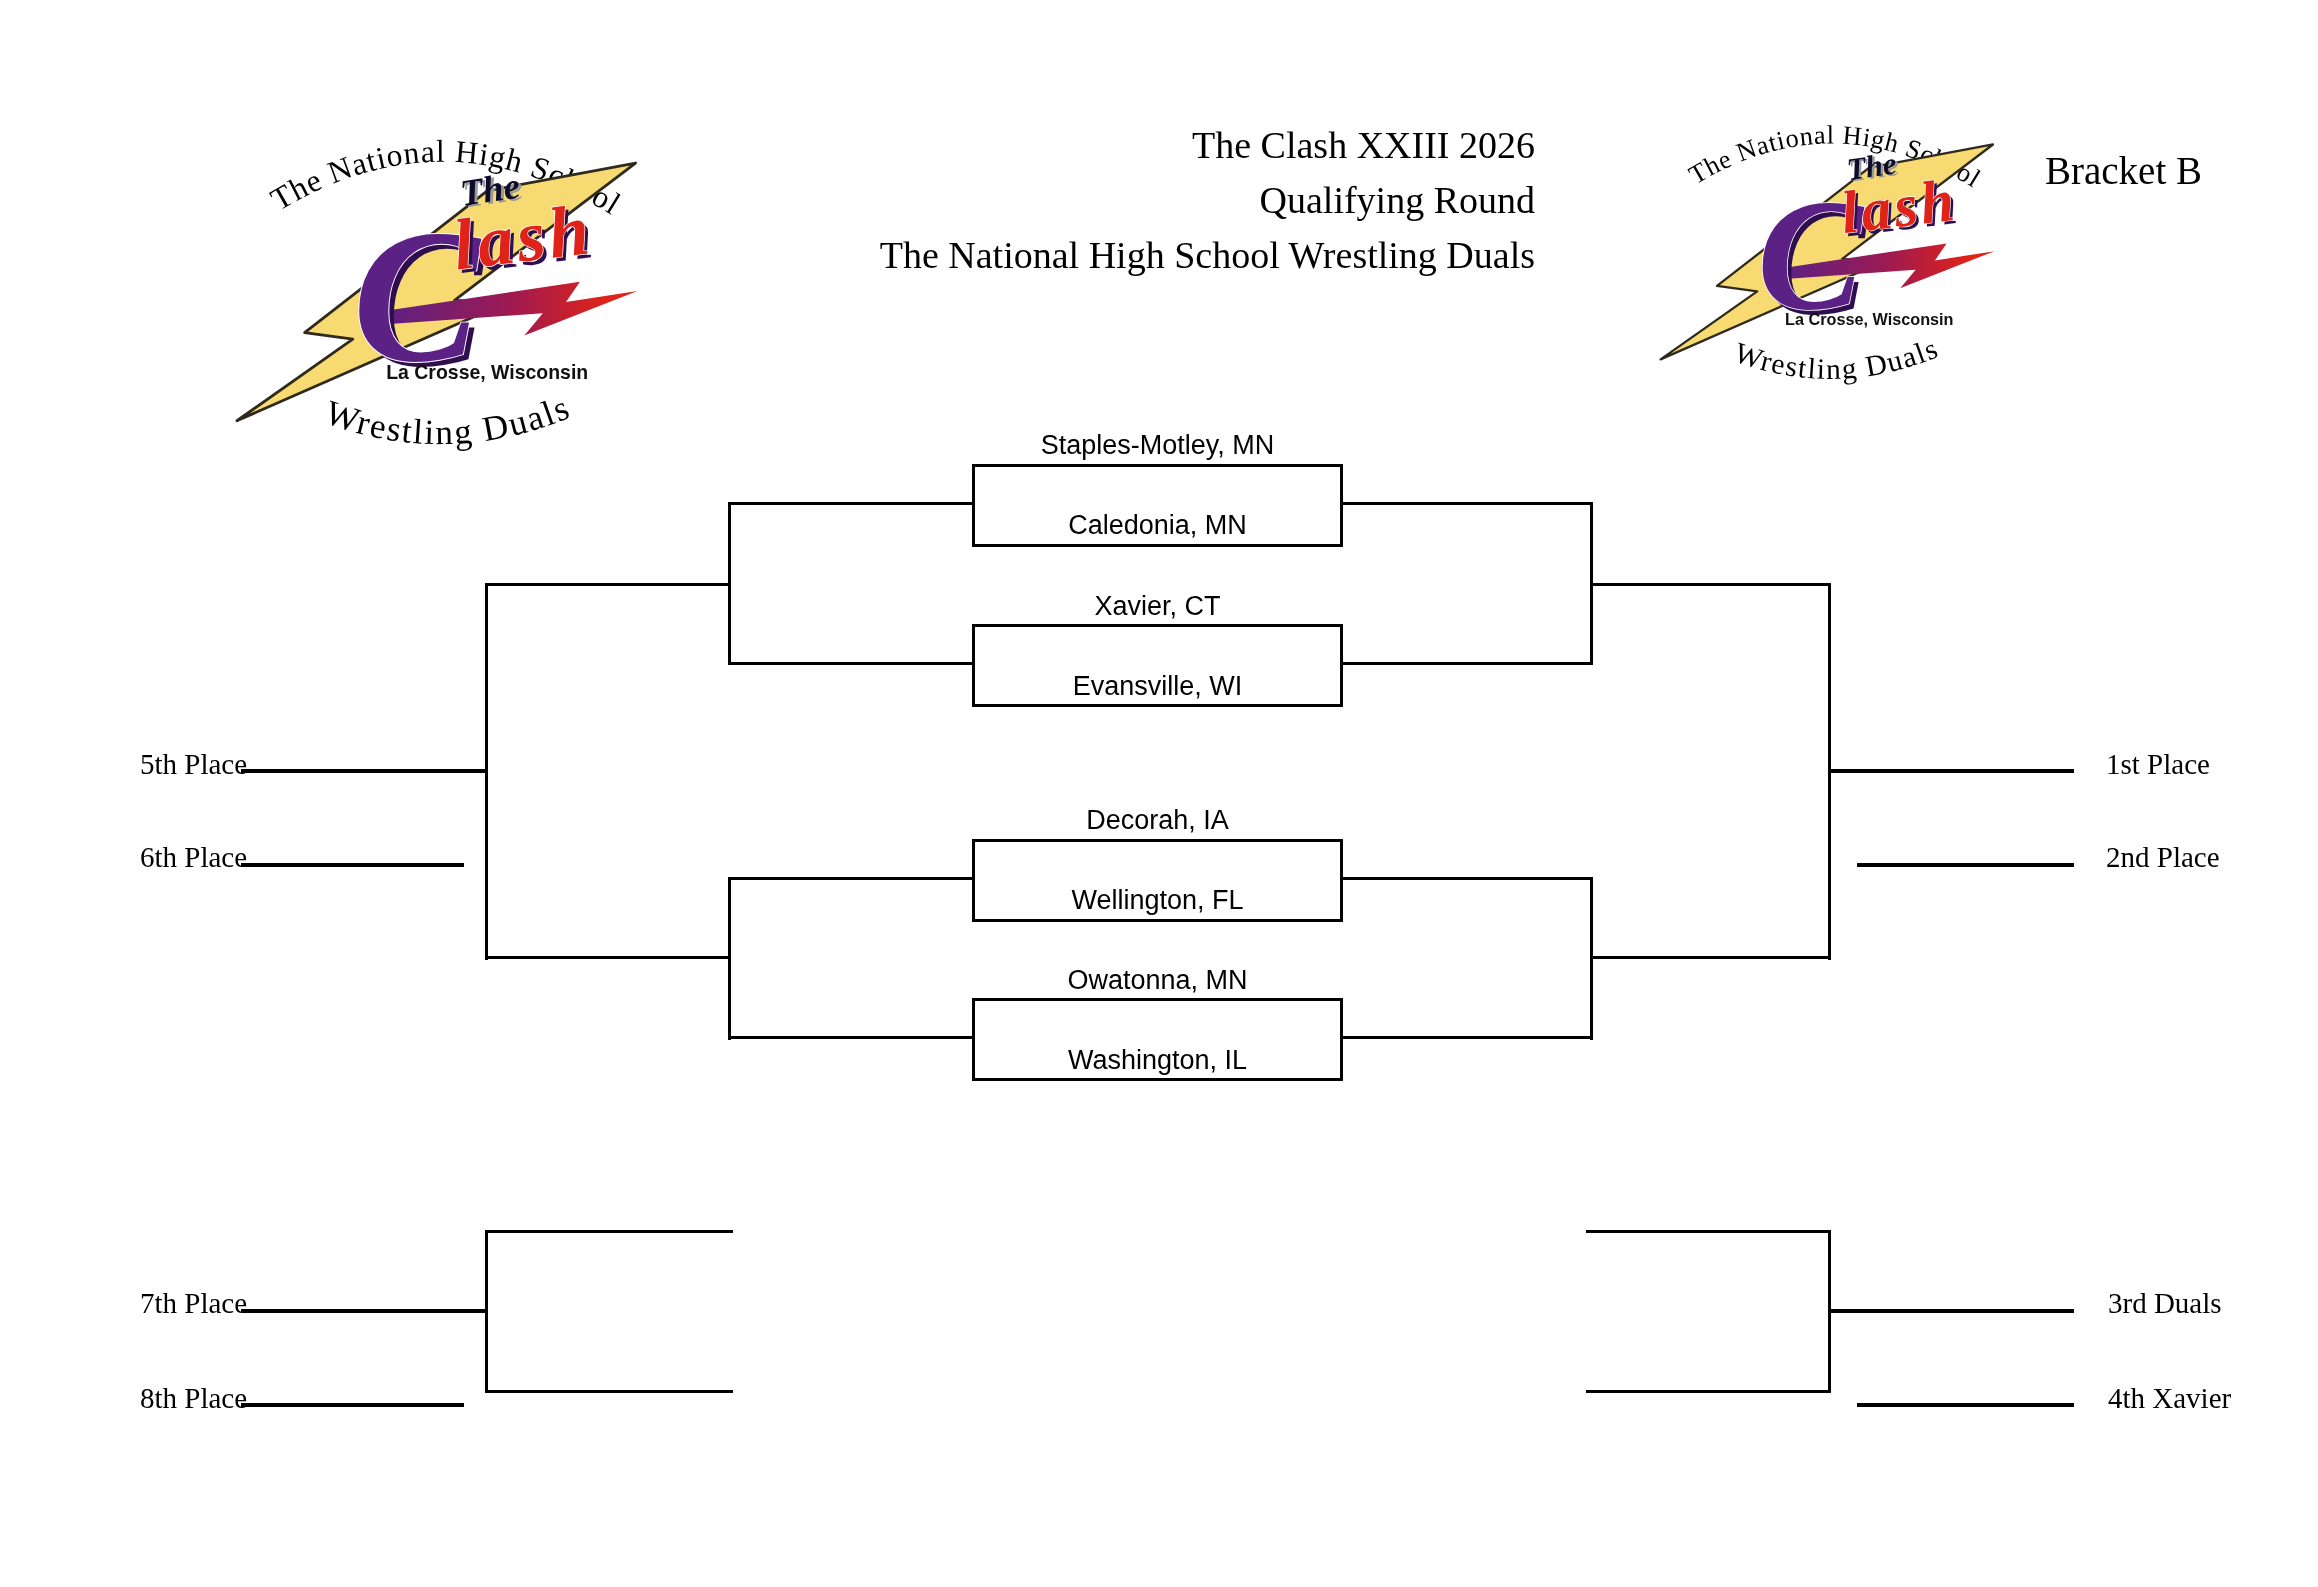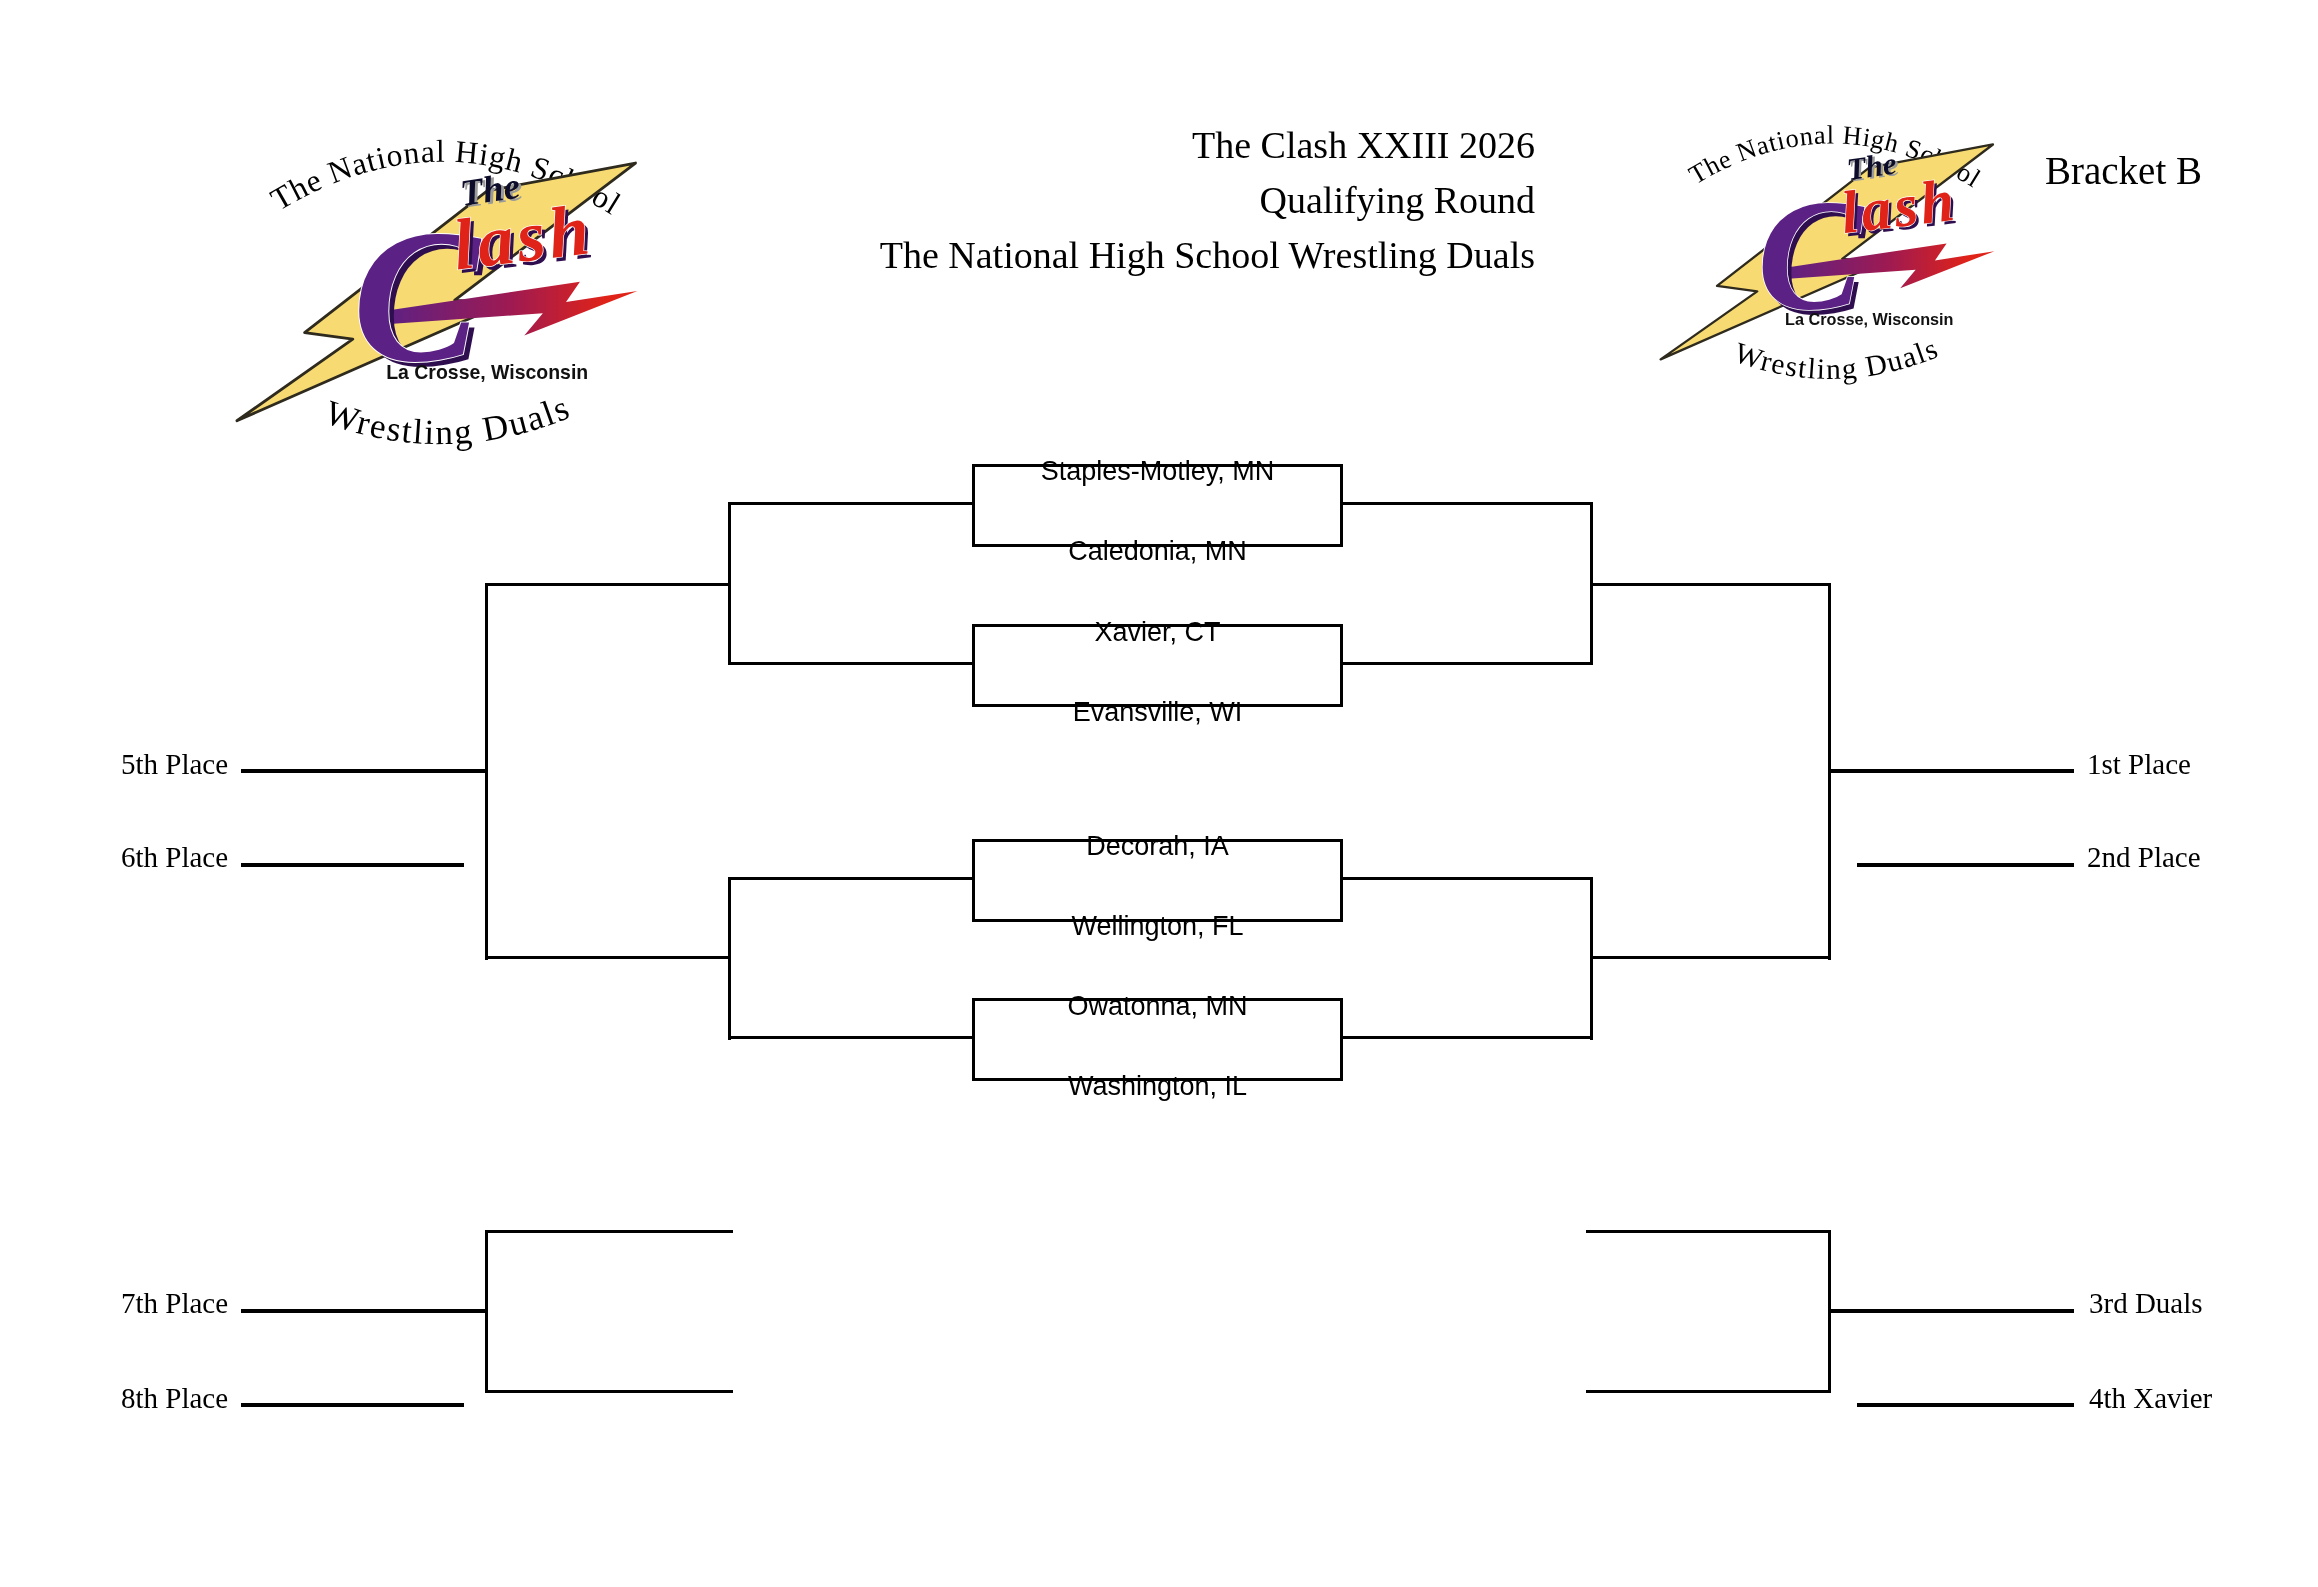--- a/index.html
+++ b/index.html
@@ -4,22 +4,22 @@
 <style>
   html,body{margin:0;padding:0;background:#ffffff;}
   #page{position:relative;width:2319px;height:1587px;background:#ffffff;overflow:hidden;
         font-family:"Liberation Sans",sans-serif;color:#000;}
   .hl{position:absolute;height:2.8px;background:#000;}
   .vl{position:absolute;width:2.8px;background:#000;}
   .pl{position:absolute;height:3.7px;background:#000;}
   .mbox{position:absolute;left:972px;width:371px;height:83px;border:3.7px solid #000;
         box-sizing:border-box;background:#fff;}
   .tname{position:absolute;left:972px;width:371px;text-align:center;
-         font:27px/32px "Liberation Sans",sans-serif;margin-top:26px;}
-  .place{position:absolute;font:29px/33px "Liberation Serif",serif;white-space:nowrap;}
+         font:27px/32px "Liberation Sans",sans-serif;}
+  .place{position:absolute;font:29px/33px "Liberation Serif",serif;white-space:nowrap;margin-left:19px;}
   .title{position:absolute;left:793px;top:118px;width:742px;text-align:right;
          font:38px/55px "Liberation Serif",serif;}
   .bracketb{position:absolute;left:2045px;top:148px;font:39px/45px "Liberation Serif",serif;}
   svg.logo{position:absolute;overflow:visible;}
   svg text{font-family:"Liberation Serif",serif;}
   .arcword{font-size:34px;letter-spacing:1px;fill:#000;}
   .arcword2{font-size:38px;letter-spacing:2px;fill:#000;}
   .locword{font-family:"Liberation Sans",sans-serif;font-size:21px;font-weight:600;fill:#111;}
 </style>
 </head>

